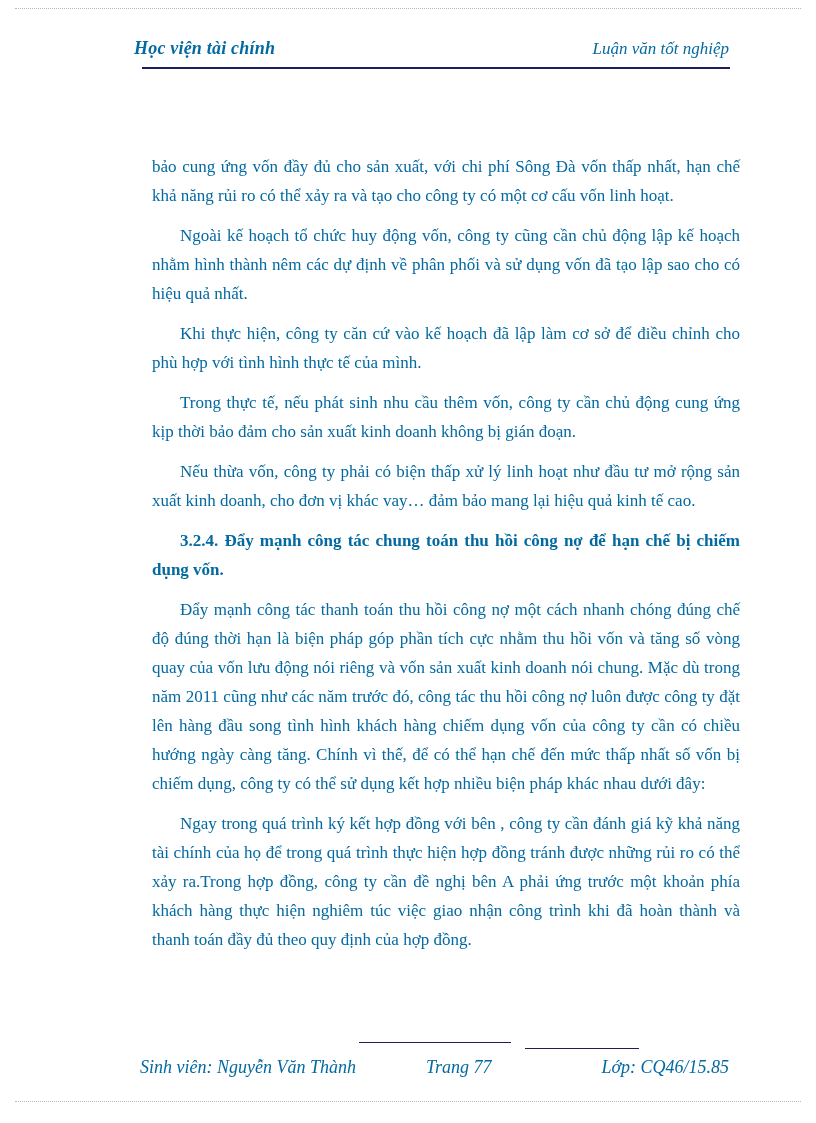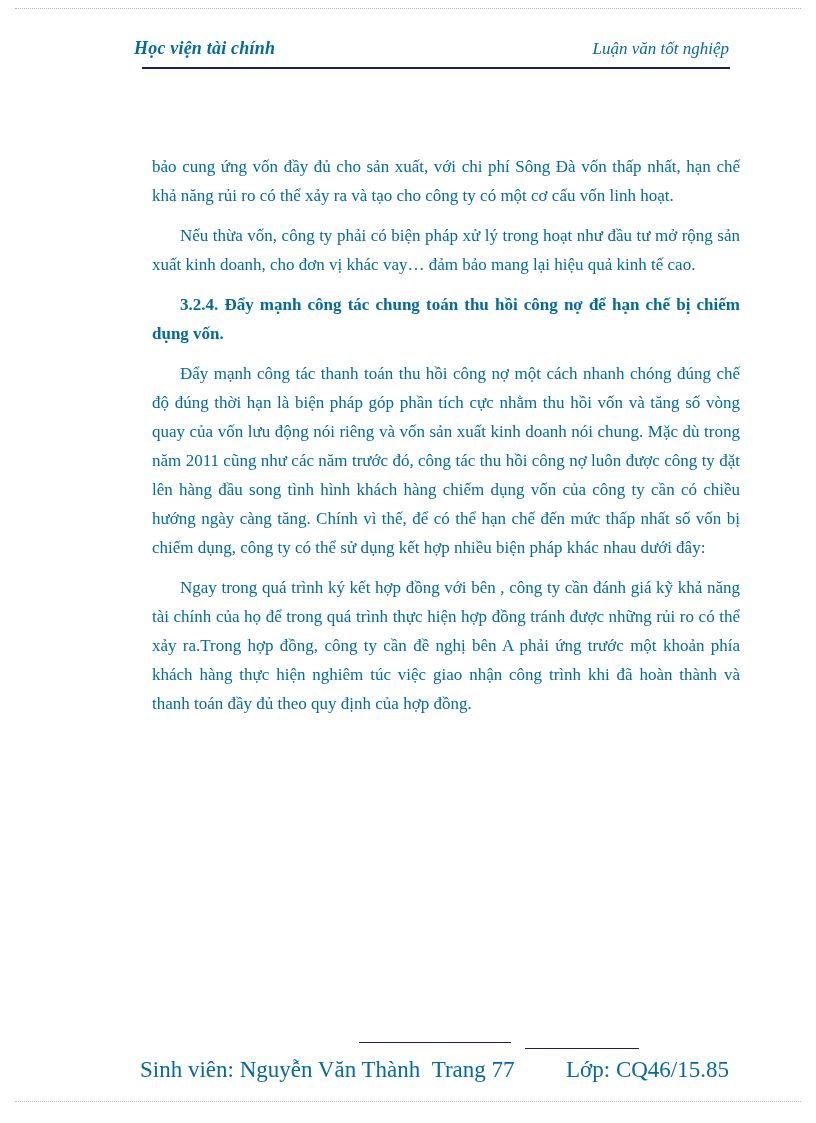--- a/index.html
+++ b/index.html
@@ -99,42 +99,46 @@
   }
 
   .footer {
     position: absolute;
     top: 1057px;
     left: 133px;
     right: 80px;
     display: flex;
     justify-content: space-between;
     align-items: flex-end;
-    font-size: 23px;
+    font-style: italic;
+    font-size: 18px;
   }
   .footer .footer-center {
     margin-left: -40px;
   }
 </style>
 </head>
 <body>
 
 <div class="page">
 
   <div class="boundary-dotted top"></div>
 
   <div class="header">
     <span class="header-left">Học viện tài chính</span>
     <span class="header-right">Luận văn tốt nghiệp</span>
   </div>
   <div class="header-rule"></div>
 
   <div class="content">
       <p class="para continuation">bảo cung ứng vốn đầy đủ cho sản xuất, với chi phí Sông Đà vốn thấp nhất, hạn chế khả năng rủi ro có thể xảy ra và tạo cho công ty có một cơ cấu  vốn linh  hoạt.</p>
-      <p class="para normal">Nếu thừa vốn, công ty phải có biện pháp xử lý trong  hoạt như đầu tư mở rộng sản xuất kinh  doanh, cho đơn vị  khác vay… đảm bảo mang lại  hiệu quả kinh  tế cao.</p>
+      <p class="para normal">Ngoài  kế hoạch tổ chức huy động vốn, công ty cũng cần chủ động lập kế hoạch nhằm hình thành  nêm các dự định về phân phối và sử dụng vốn đã tạo lập sao cho  có hiệu quả nhất.</p>
+      <p class="para normal">Khi thực hiện,  công ty căn cứ vào kế hoạch đã lập làm  cơ sở để điều chỉnh cho phù hợp  với tình hình thực tế của mình.</p>
+      <p class="para normal">Trong thực tế, nếu phát sinh nhu cầu thêm vốn, công ty cần chủ động cung ứng kịp thời bảo đảm cho sản xuất kinh doanh không bị gián  đoạn.</p>
+      <p class="para normal">Nếu thừa vốn, công ty phải có biện thấp xử lý linh  hoạt như đầu tư mở rộng sản xuất kinh  doanh, cho đơn vị  khác vay… đảm bảo mang lại  hiệu quả kinh  tế cao.</p>
       <p class="para heading">3.2.4. Đẩy mạnh  công tác chung  toán thu hồi công nợ để  hạn chế bị chiếm dụng vốn.</p>
       <p class="para normal">Đẩy mạnh  công tác thanh  toán thu hồi công nợ một cách nhanh chóng đúng chế độ  đúng thời  hạn là biện pháp góp phần tích cực nhằm thu hồi vốn và tăng số vòng quay của vốn lưu  động nói riêng và vốn  sản xuất kinh  doanh nói chung. Mặc dù trong năm 2011  cũng như  các năm trước  đó, công tác thu hồi công nợ luôn  được công ty đặt lên  hàng  đầu song tình  hình khách hàng chiếm dụng vốn của công ty cần có chiều hướng ngày  càng tăng.  Chính vì thế, để có thể hạn chế  đến mức thấp nhất số vốn bị chiếm dụng, công ty có thể sử dụng  kết hợp  nhiều biện pháp khác nhau dưới đây:</p>
       <p class="para normal">Ngay trong quá trình ký kết hợp đồng với bên , công ty cần đánh giá kỹ khả năng tài chính của họ để trong quá trình thực hiện  hợp đồng tránh được những  rủi ro có thể xảy ra.Trong hợp đồng, công ty cần đề nghị  bên A phải ứng trước một khoản phía khách  hàng thực hiện  nghiêm túc việc giao nhận công trình  khi đã hoàn thành và thanh toán đầy đủ theo quy định của hợp đồng.</p>
     </div>
 
   <div class="footer-rule-segment seg1"></div>
   <div class="footer-rule-segment seg2"></div>
 
   <div class="footer">
     <span class="footer-left">Sinh viên: Nguyễn Văn Thành</span>

